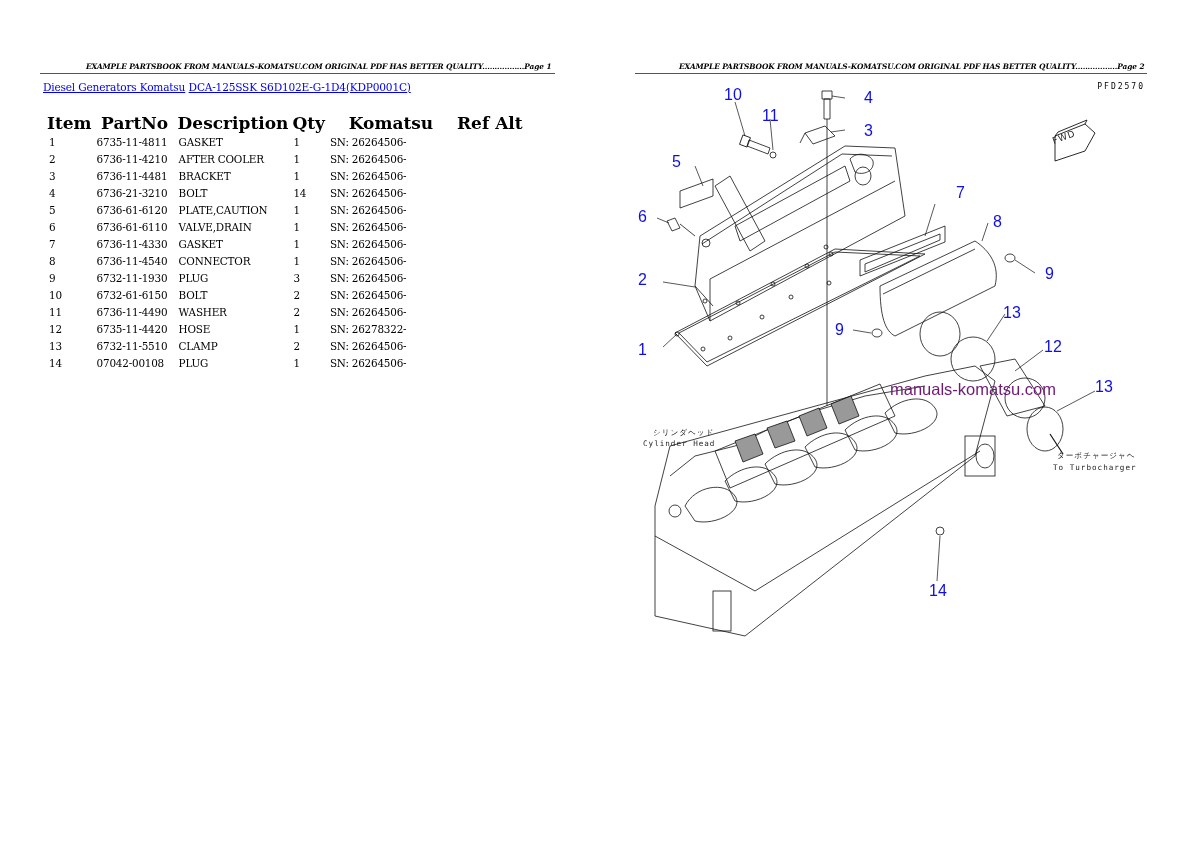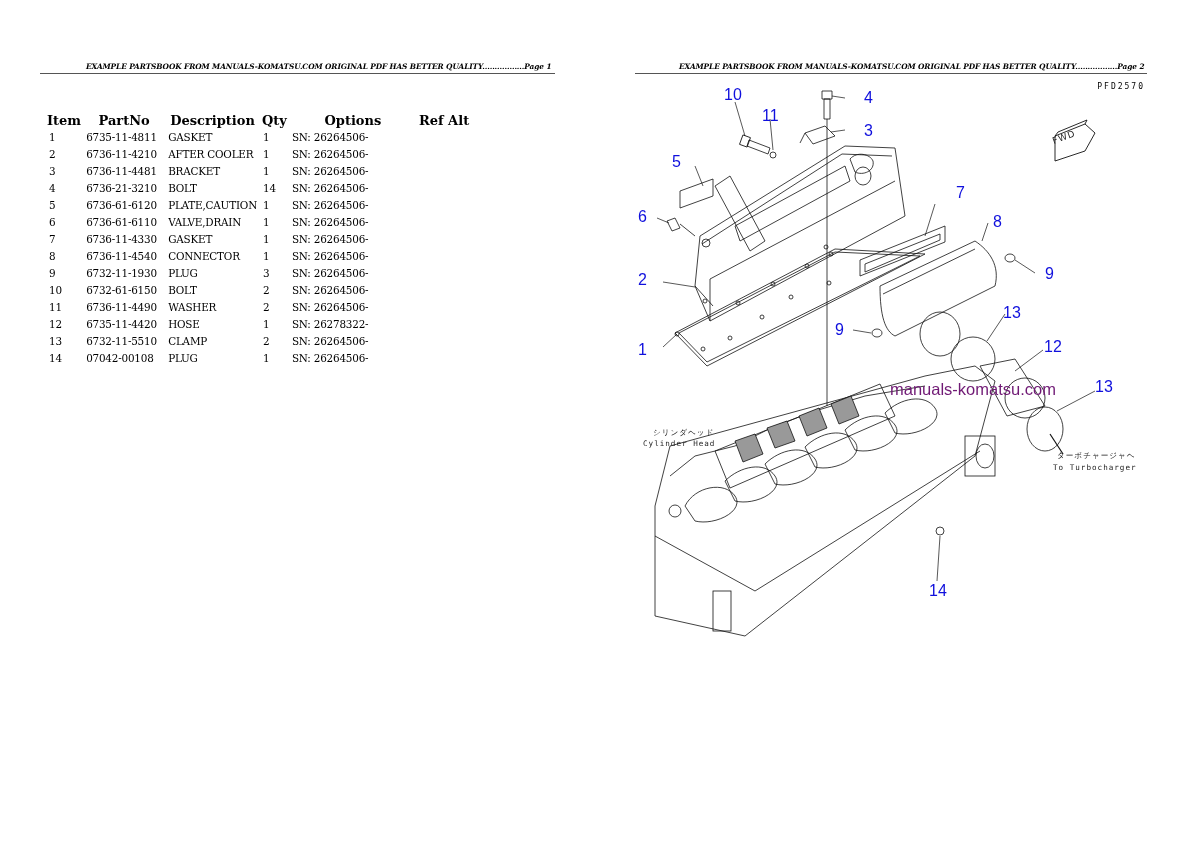--- a/index.html
+++ b/index.html
@@ -10,50 +10,54 @@
   .banner { position:absolute; top:26px; font-family:"DejaVu Serif", serif; font-weight:bold; font-style:italic; font-size:7.4px; letter-spacing:-0.1px; white-space:nowrap; }
   .page-left .banner { left:86px; }
   .page-right .banner { left:84px; }
   .rule { position:absolute; top:37px; height:0; border-top:1px solid #555; }
   .page-left .rule { left:40px; width:515px; }
   .page-right .rule { left:40px; width:512px; }
   .breadcrumb { position:absolute; left:43px; top:45px; font-size:10.6px; white-space:nowrap; }
   .breadcrumb a { color:#0000ee; text-decoration:underline; letter-spacing:-0.2px; }
   .subtitle { position:absolute; left:43px; top:60px; font-size:10.6px; white-space:nowrap; letter-spacing:-0.2px; }
   table.parts { position:absolute; left:45px; top:77px; border-collapse:collapse; font-size:10.4px; }
-  table.parts th { font-weight:bold; text-align:center; padding:0 2px; height:15px; font-size:13px; }
+  table.parts th { font-weight:bold; text-align:center; padding:0 2px; height:15px; font-size:17px; }
   table.parts td { padding:0 3px; height:17px; white-space:nowrap; letter-spacing:-0.2px; }
   table.parts td.c-item { width:20px; padding-left:4px; }
   table.parts td.c-part { width:76px; }
   table.parts td.c-desc { width:88px; }
   table.parts td.c-qty { width:14px; text-align:left; }
   table.parts td.c-opt { width:122px; }
   .box { display:inline-block; width:8px; height:8px; border:1px solid #000; vertical-align:-1px; margin-right:1px; }
   .code { position:absolute; right:45px; top:46px; font-family:"DejaVu Sans Mono", monospace; font-size:8px; letter-spacing:2px; }
   .diagram { position:absolute; left:0; top:0; width:595px; height:842px; }
   .callout { position:absolute; color:#1010dd; font-family:"Liberation Sans", sans-serif; font-size:16px; line-height:16px; }
   .watermark { position:absolute; left:295px; top:344px; font-family:"Liberation Sans", sans-serif; font-size:16.5px; color:#701a75; white-space:nowrap; }
   .jp-note { position:absolute; font-family:"DejaVu Sans Mono", monospace; font-size:7.6px; letter-spacing:1px; white-space:nowrap; color:#222; }
 </style>
 </head>
 <body>
 
 <div class="page page-left">
   <div class="banner">EXAMPLE PARTSBOOK FROM MANUALS-KOMATSU.COM ORIGINAL PDF HAS BETTER QUALITY.................Page 1</div>
   <div class="rule"></div>
 
+  <div class="breadcrumb">
+    <a href="#">Diesel Generators Komatsu</a>
+    <a href="#">DCA-125SSK S6D102E-G-1D4(KDP0001C)</a>
+  </div>
 
   <table class="parts">
     <thead>
       <tr>
         <th>Item</th>
         <th>PartNo</th>
         <th>Description</th>
         <th>Qty</th>
-        <th>Options</th>
+        <th>Komatsu</th>
         <th>Ref Alt</th>
       </tr>
     </thead>
     <tbody id="parts-body">
         <tr>
           <td class="c-item">1</td>
           <td class="c-part">6735-11-4811</td>
           <td class="c-desc">GASKET</td>
           <td class="c-qty">1</td>
           <td class="c-opt">SN: 26264506-</td>

